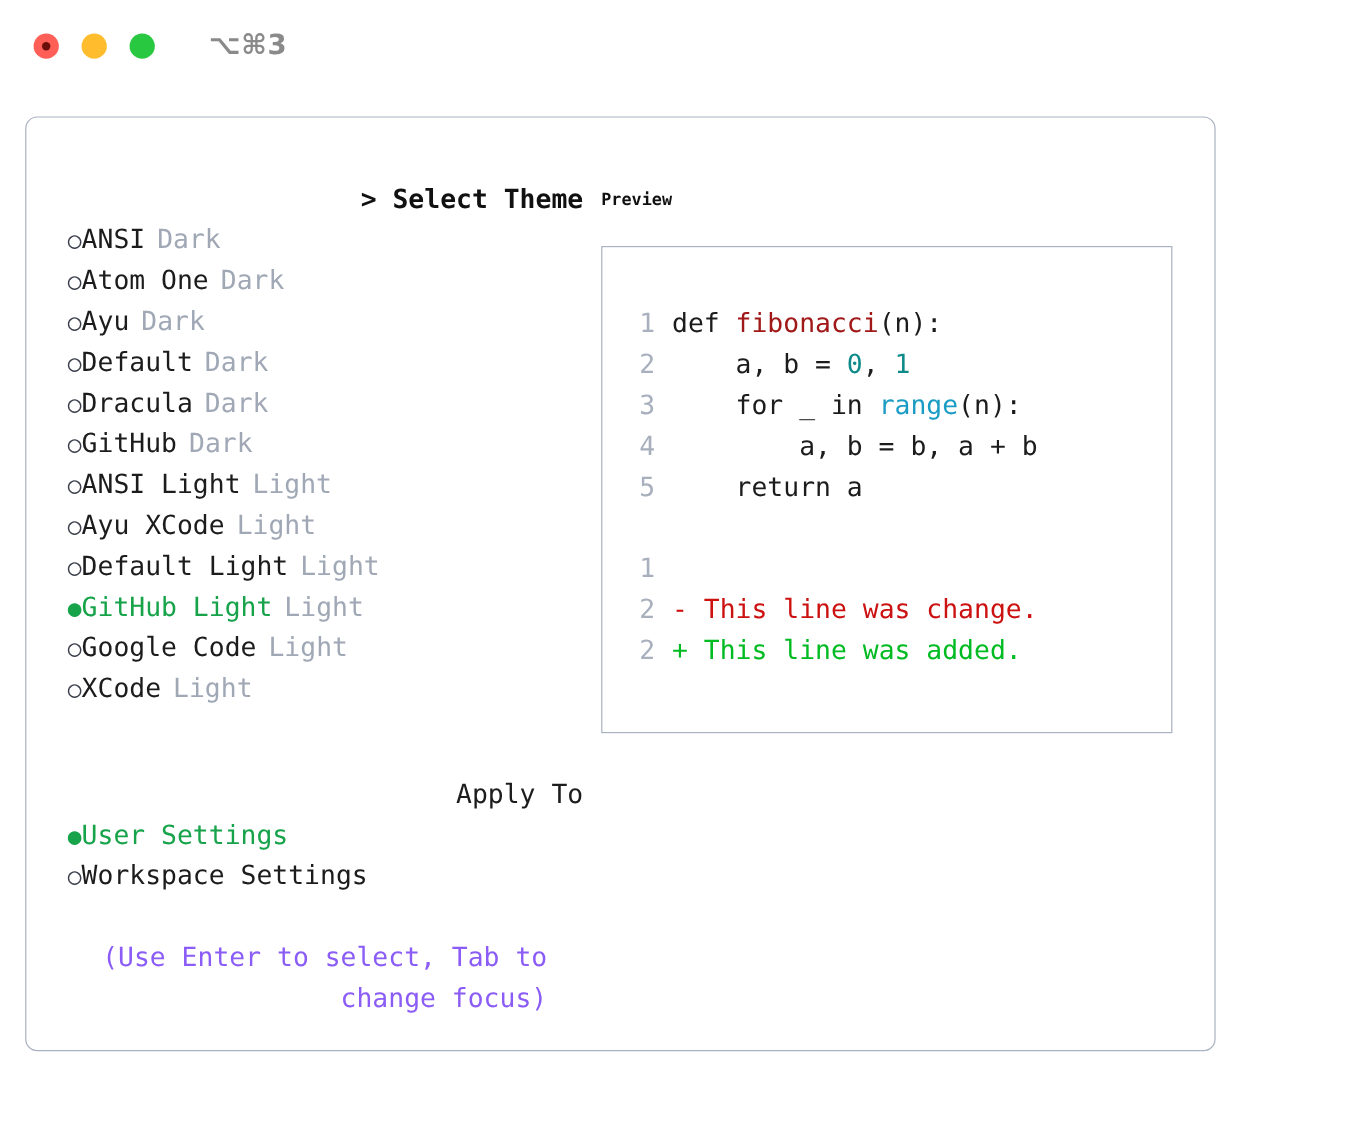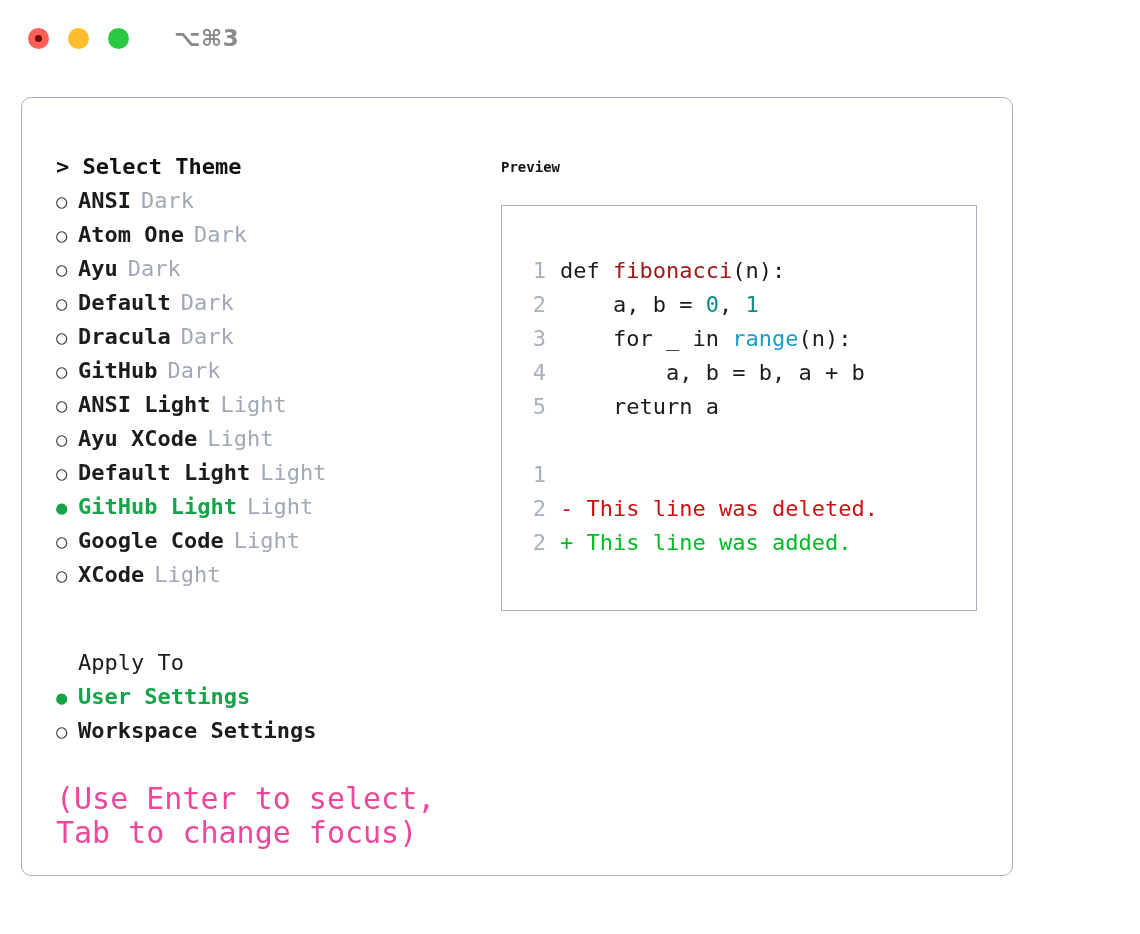--- a/index.html
+++ b/index.html
@@ -84,23 +84,24 @@
   .columns {
     position: absolute;
     left: 0; top: 0;
     width: 100%;
     height: 100%;
   }
 
   
   .left-col {
     position: absolute;
-    left: 34px;
+    left: 24px;
     top: 52px;
     width: 440px;
+    text-align: right;
   }
 
   .section-head {
     font-size: 22px;
     font-weight: 700;
     color: #111111;
     line-height: 34px;
     white-space: pre;
   }
   .section-head.unfocused {
@@ -121,38 +122,37 @@
     flex: 0 0 22px;
     color: #3a3f4b;
     font-size: 19px;
     line-height: 34px;
   }
   .bullet.sel {
     color: #16a34a;
   }
   .opt-label {
     color: #1c1c1c;
-    font-weight: bold;
   }
   .opt-label.sel {
     color: #16a34a;
   }
   .opt-variant {
     color: #a0a8b6;
     margin-left: 10px;
   }
 
   .gap-block { height: 34px; }
 
   .hint {
     margin-top: 34px;
     width: 410px;
-    font-size: 30px;
-    line-height: 34px;
-    color: #ec4899;
+    font-size: 22px;
+    line-height: 34px;
+    color: #8b5cf6;
   }
 
   
   .right-col {
     position: absolute;
     left: 479px;
     top: 52px;
     width: 490px;
   }
   .preview-title {
@@ -252,21 +252,21 @@
           <div id="code-block">
               <div class="code-line"><span class="lineno">1</span><span><span class="code-txt">def </span><span class="tok-fn">fibonacci</span><span class="code-txt">(n):</span></span></div>
               <div class="code-line"><span class="lineno">2</span><span><span class="code-txt">    a, b = </span><span class="tok-num">0</span><span class="code-txt">, </span><span class="tok-num">1</span></span></div>
               <div class="code-line"><span class="lineno">3</span><span><span class="code-txt">    for _ in </span><span class="tok-call">range</span><span class="code-txt">(n):</span></span></div>
               <div class="code-line"><span class="lineno">4</span><span><span class="code-txt">        a, b = b, a + b</span></span></div>
               <div class="code-line"><span class="lineno">5</span><span><span class="code-txt">    return a</span></span></div>
             </div>
           <div class="code-gap"></div>
           <div id="diff-block">
               <div class="code-line"><span class="lineno">1</span><span class="diff-ctx">  </span></div>
-              <div class="code-line"><span class="lineno">2</span><span class="diff-del">- </span><span class="diff-del">This line was deleted.</span></div>
+              <div class="code-line"><span class="lineno">2</span><span class="diff-del">- </span><span class="diff-del">This line was change.</span></div>
               <div class="code-line"><span class="lineno">2</span><span class="diff-add">+ </span><span class="diff-add">This line was added.</span></div>
             </div>
         </div>
       </div>
 
     </div>
   </div>
 </div>
 
 </body></html>

